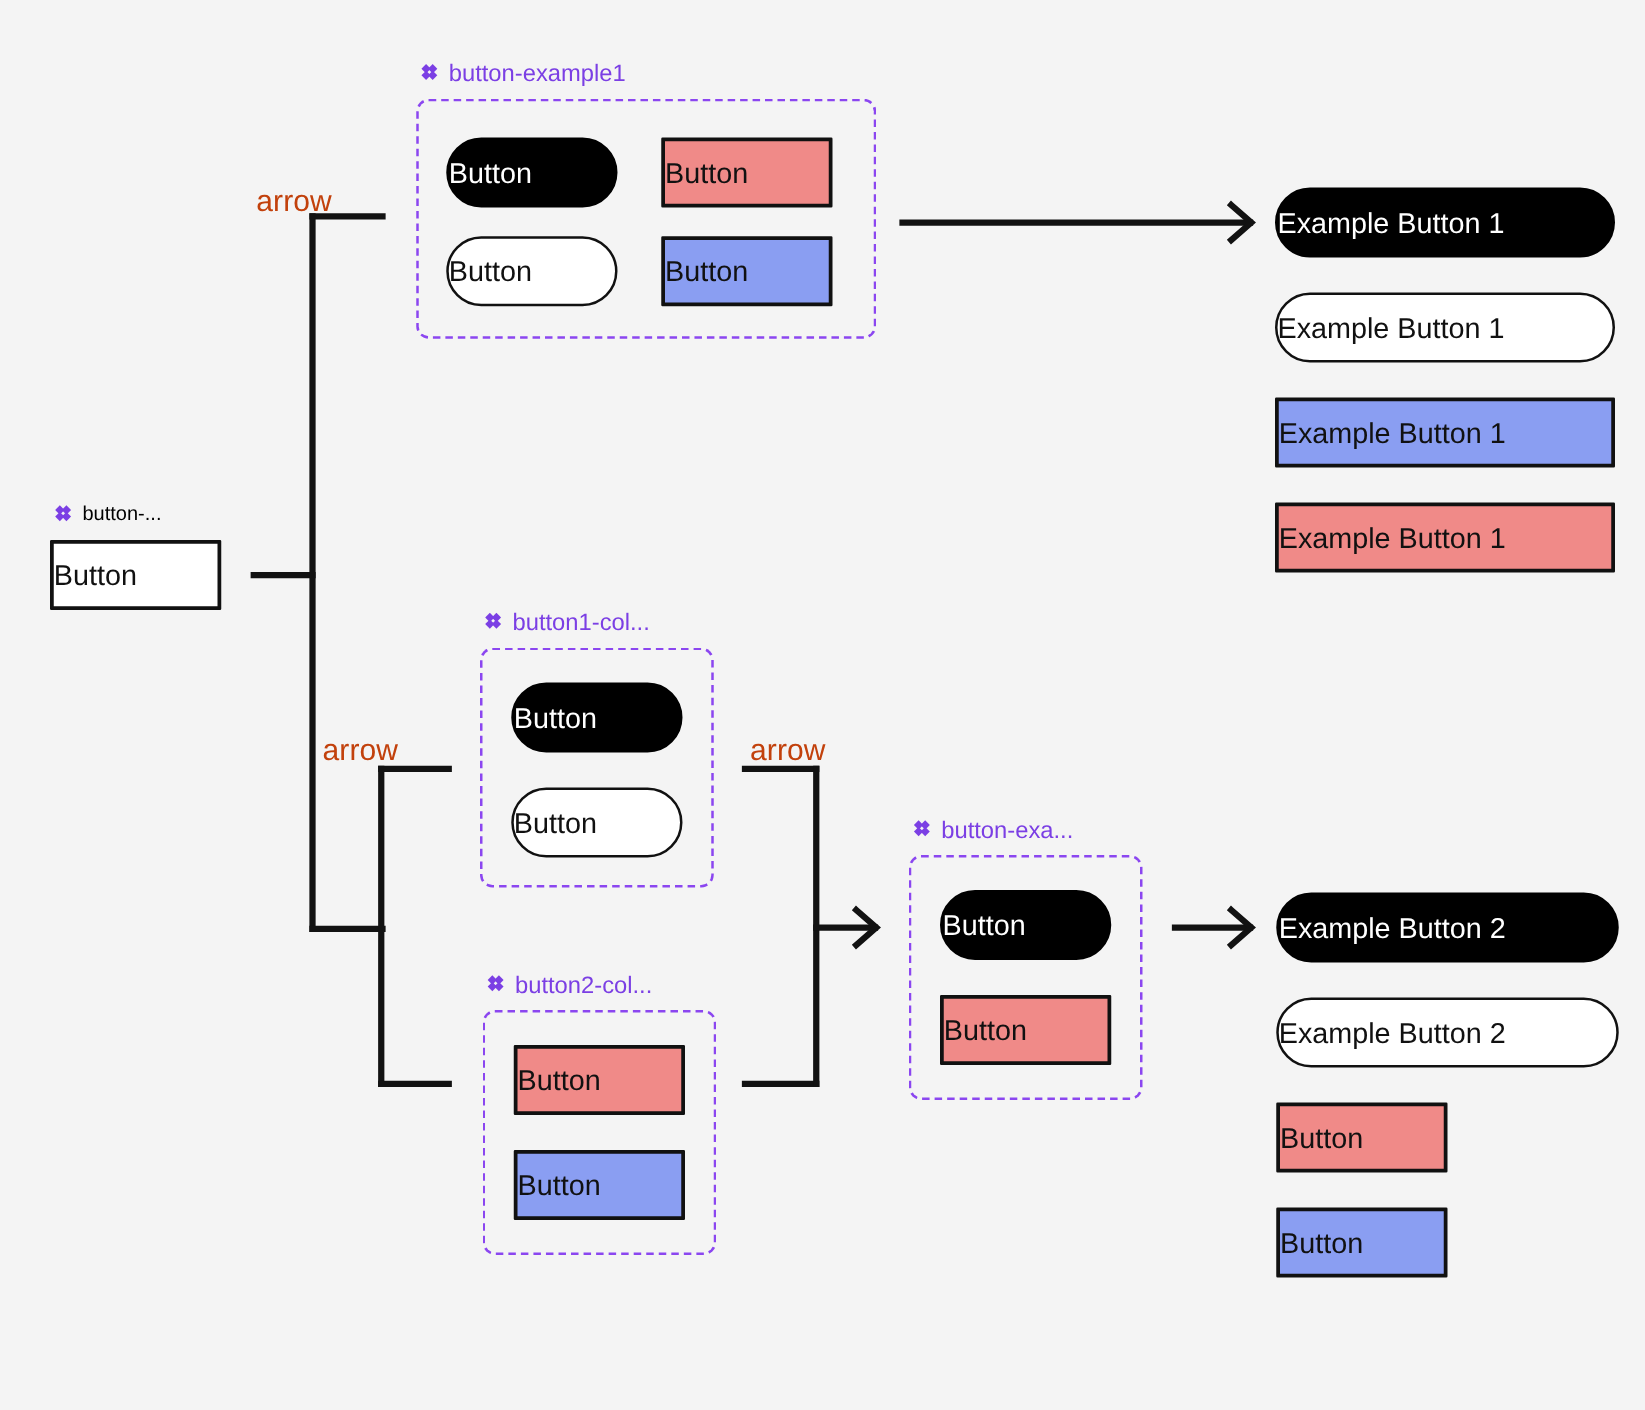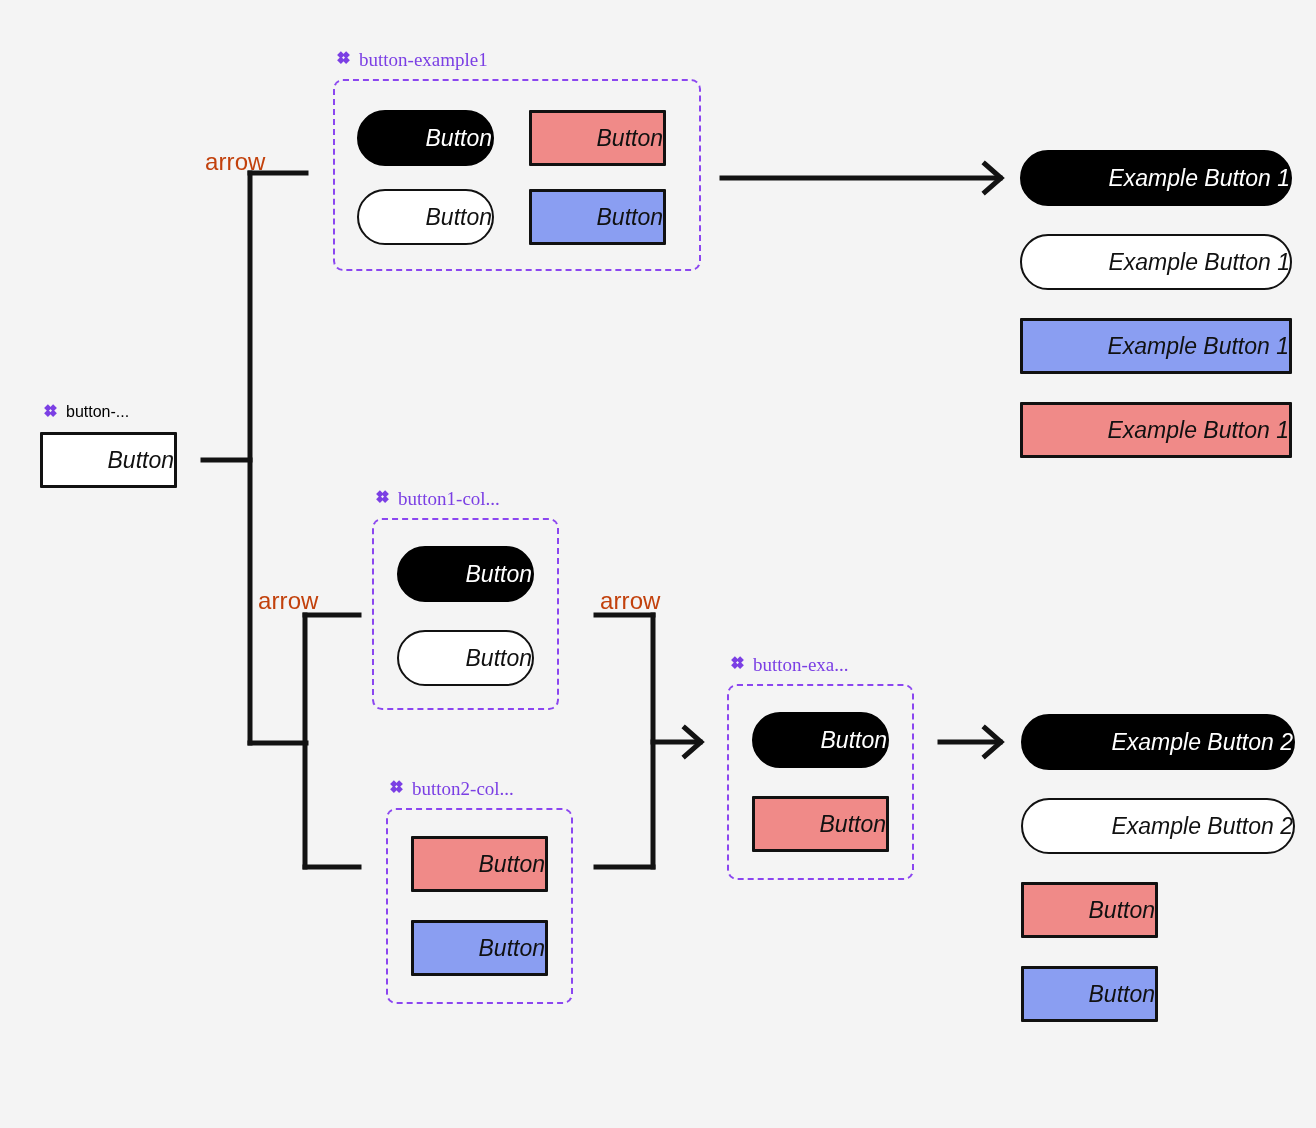--- a/index.html
+++ b/index.html
@@ -63,21 +63,21 @@
   .group-label {
     position: absolute;
     top: -29px;
     left: 2px;
     display: flex;
     align-items: center;
     gap: 7px;
     white-space: nowrap;
     font-size: 19px;
     color: #7b3fe4;
-    font-family: Liberation Serif, serif;
+    font-family: Liberation Sans, sans-serif;
   }
   .group-label .label-text {
     color: #7b3fe4;
     font-size: 19px;
     line-height: 1;
   }
   .comp-icon {
     display: inline-block;
     width: 17px;
     height: 17px;
@@ -94,25 +94,24 @@
     position: absolute;
     inset: 0;
   }
 
   
   .btn {
     position: absolute;
     box-sizing: border-box;
     display: flex;
     align-items: center;
-    justify-content: flex-end;
+    justify-content: flex-start;
     font-family: "Liberation Sans", sans-serif;
     white-space: nowrap;
     line-height: 1;
-    font-style: italic;
   }
   .btn-pill-dark {
     background: #000000;
     color: #ffffff;
     border-radius: 999px;
     border: 2px solid #000000;
   }
   .btn-pill-light {
     background: #ffffff;
     color: #111111;
@@ -232,21 +231,21 @@
       </div>
       <div class="btn btn-pill-light" style="left:24px; top:110px; width:137px; height:56px; font-size:23px;">
         <span>Button</span>
       </div>
       <div class="btn btn-rect-blue" style="left:196px; top:110px; width:137px; height:56px; font-size:23px;">
         <span>Button</span>
       </div>
     </div>
   </div>
 
-  <div class="group" style="left:372px; top:518px; width:187px; height:192px;">
+  <div class="group" style="left:384px; top:518px; width:187px; height:192px;">
     <div class="group-label">
       <span class="comp-icon">
         <svg viewBox="0 0 20 20" width="17" height="17" aria-hidden="true">
           <g fill="#7b3fe4">
             <rect x="10" y="1.6" width="6.2" height="6.2" transform="rotate(45 13.1 4.7)"></rect>
             <rect x="3.8" y="1.6" width="6.2" height="6.2" transform="rotate(45 6.9 4.7)"></rect>
             <rect x="10" y="7.8" width="6.2" height="6.2" transform="rotate(45 13.1 10.9)"></rect>
             <rect x="3.8" y="7.8" width="6.2" height="6.2" transform="rotate(45 6.9 10.9)"></rect>
           </g>
         </svg>

